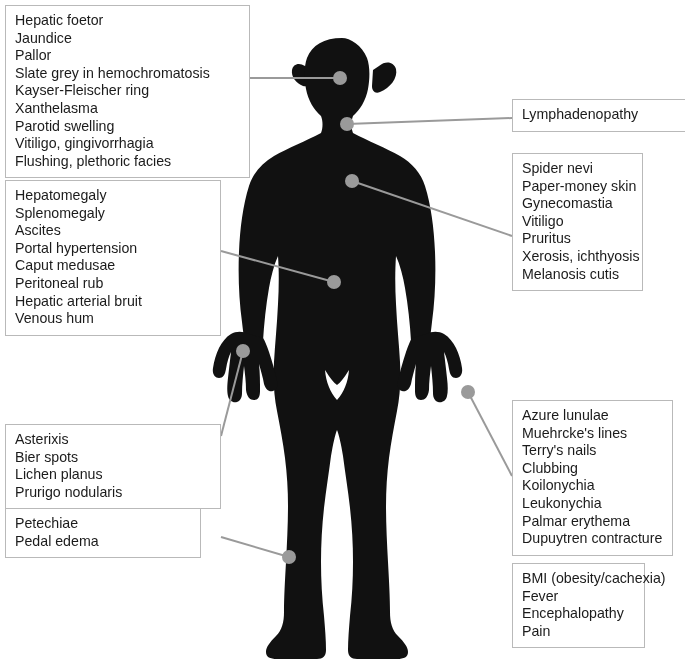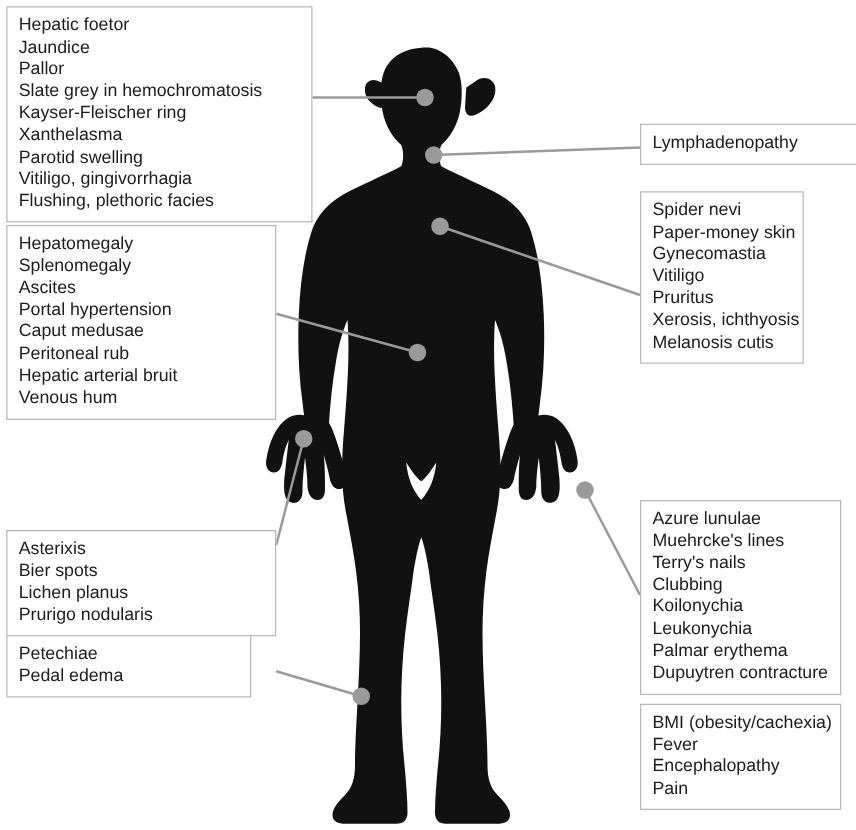--- a/index.html
+++ b/index.html
@@ -257,21 +257,21 @@
       <li>Muehrcke's lines</li>
       <li>Terry's nails</li>
       <li>Clubbing</li>
       <li>Koilonychia</li>
       <li>Leukonychia</li>
       <li>Palmar erythema</li>
       <li>Dupuytren contracture</li>
     </ul>
   </div>
 
-  <div class="callout-box" style="left:512px; top:563px; width:161px;">
+  <div class="callout-box" style="left:512px; top:563px; width:133px;">
     <ul class="callout-list">
       <li>BMI (obesity/cachexia)</li>
       <li>Fever</li>
       <li>Encephalopathy</li>
       <li>Pain</li>
     </ul>
   </div>
 
 </div>
 

